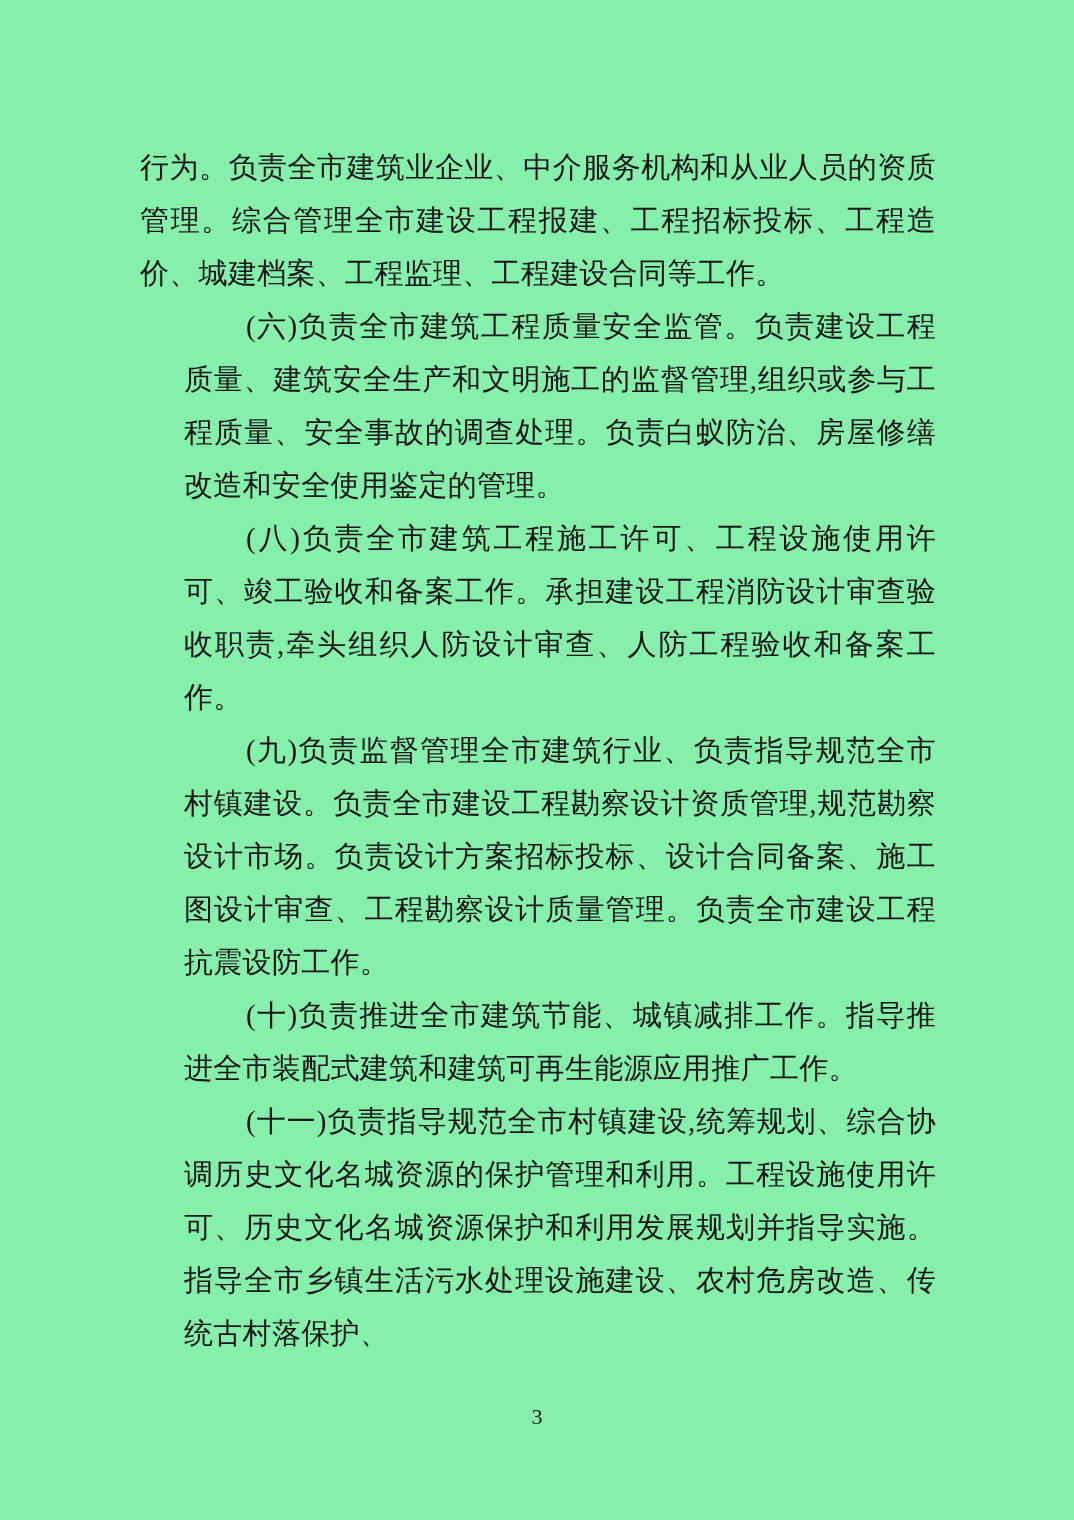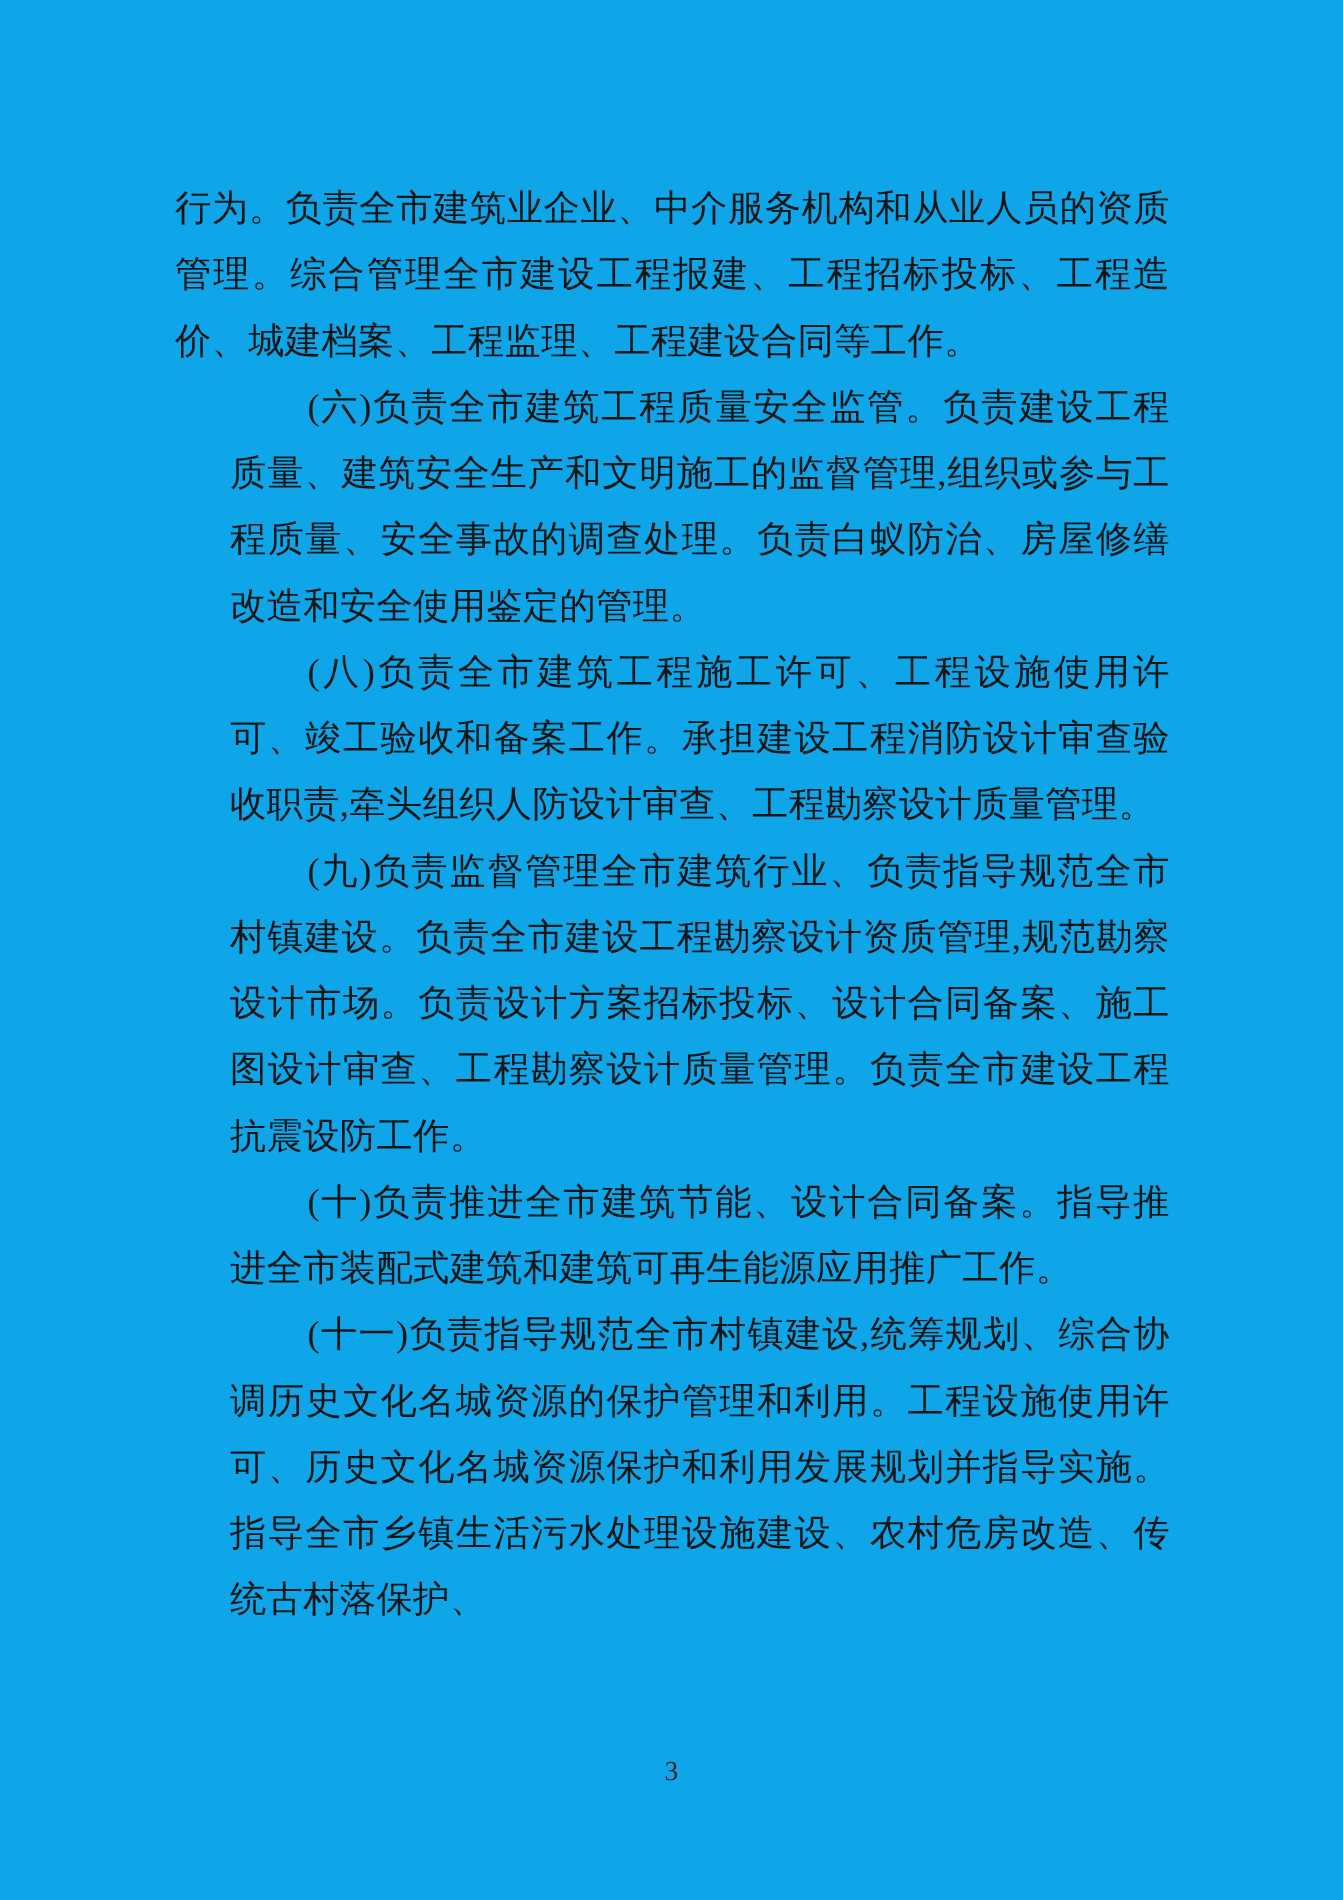--- a/index.html
+++ b/index.html
@@ -4,21 +4,21 @@
 <style>
   html, body {
     margin: 0;
     padding: 0;
     background: #ffffff;
   }
   .page {
     position: relative;
     width: 1074px;
     height: 1520px;
-    background: #0ea5e9;
+    background: #86efac;
     overflow: hidden;
   }
   .text-block {
     position: absolute;
     left: 140px;
     top: 141px;
     width: 796px;
     font-family: "Liberation Serif", "DejaVu Serif", serif;
     font-size: 29px;
     line-height: 53px;
@@ -48,19 +48,19 @@
     color: #222222;
   }
 </style>
 </head>
 <body>
 
 <div class="page">
   <div class="text-block" id="paragraph-container">
       <p>行为。负责全市建筑业企业、中介服务机构和从业人员的资质管理。综合管理全市建设工程报建、工程招标投标、工程造价、城建档案、工程监理、工程建设合同等工作。</p>
       <p class="indent">(六)负责全市建筑工程质量安全监管。负责建设工程质量、建筑安全生产和文明施工的监督管理,组织或参与工程质量、安全事故的调查处理。负责白蚁防治、房屋修缮改造和安全使用鉴定的管理。</p>
-      <p class="indent">(八)负责全市建筑工程施工许可、工程设施使用许可、竣工验收和备案工作。承担建设工程消防设计审查验收职责,牵头组织人防设计审查、工程勘察设计质量管理。</p>
+      <p class="indent">(八)负责全市建筑工程施工许可、工程设施使用许可、竣工验收和备案工作。承担建设工程消防设计审查验收职责,牵头组织人防设计审查、人防工程验收和备案工作。</p>
       <p class="indent">(九)负责监督管理全市建筑行业、负责指导规范全市村镇建设。负责全市建设工程勘察设计资质管理,规范勘察设计市场。负责设计方案招标投标、设计合同备案、施工图设计审查、工程勘察设计质量管理。负责全市建设工程抗震设防工作。</p>
-      <p class="indent">(十)负责推进全市建筑节能、设计合同备案。指导推进全市装配式建筑和建筑可再生能源应用推广工作。</p>
+      <p class="indent">(十)负责推进全市建筑节能、城镇减排工作。指导推进全市装配式建筑和建筑可再生能源应用推广工作。</p>
       <p class="indent">(十一)负责指导规范全市村镇建设,统筹规划、综合协调历史文化名城资源的保护管理和利用。工程设施使用许可、历史文化名城资源保护和利用发展规划并指导实施。指导全市乡镇生活污水处理设施建设、农村危房改造、传统古村落保护、</p>
     </div>
   <div class="page-number">3</div>
 </div>
 
 </body></html>

